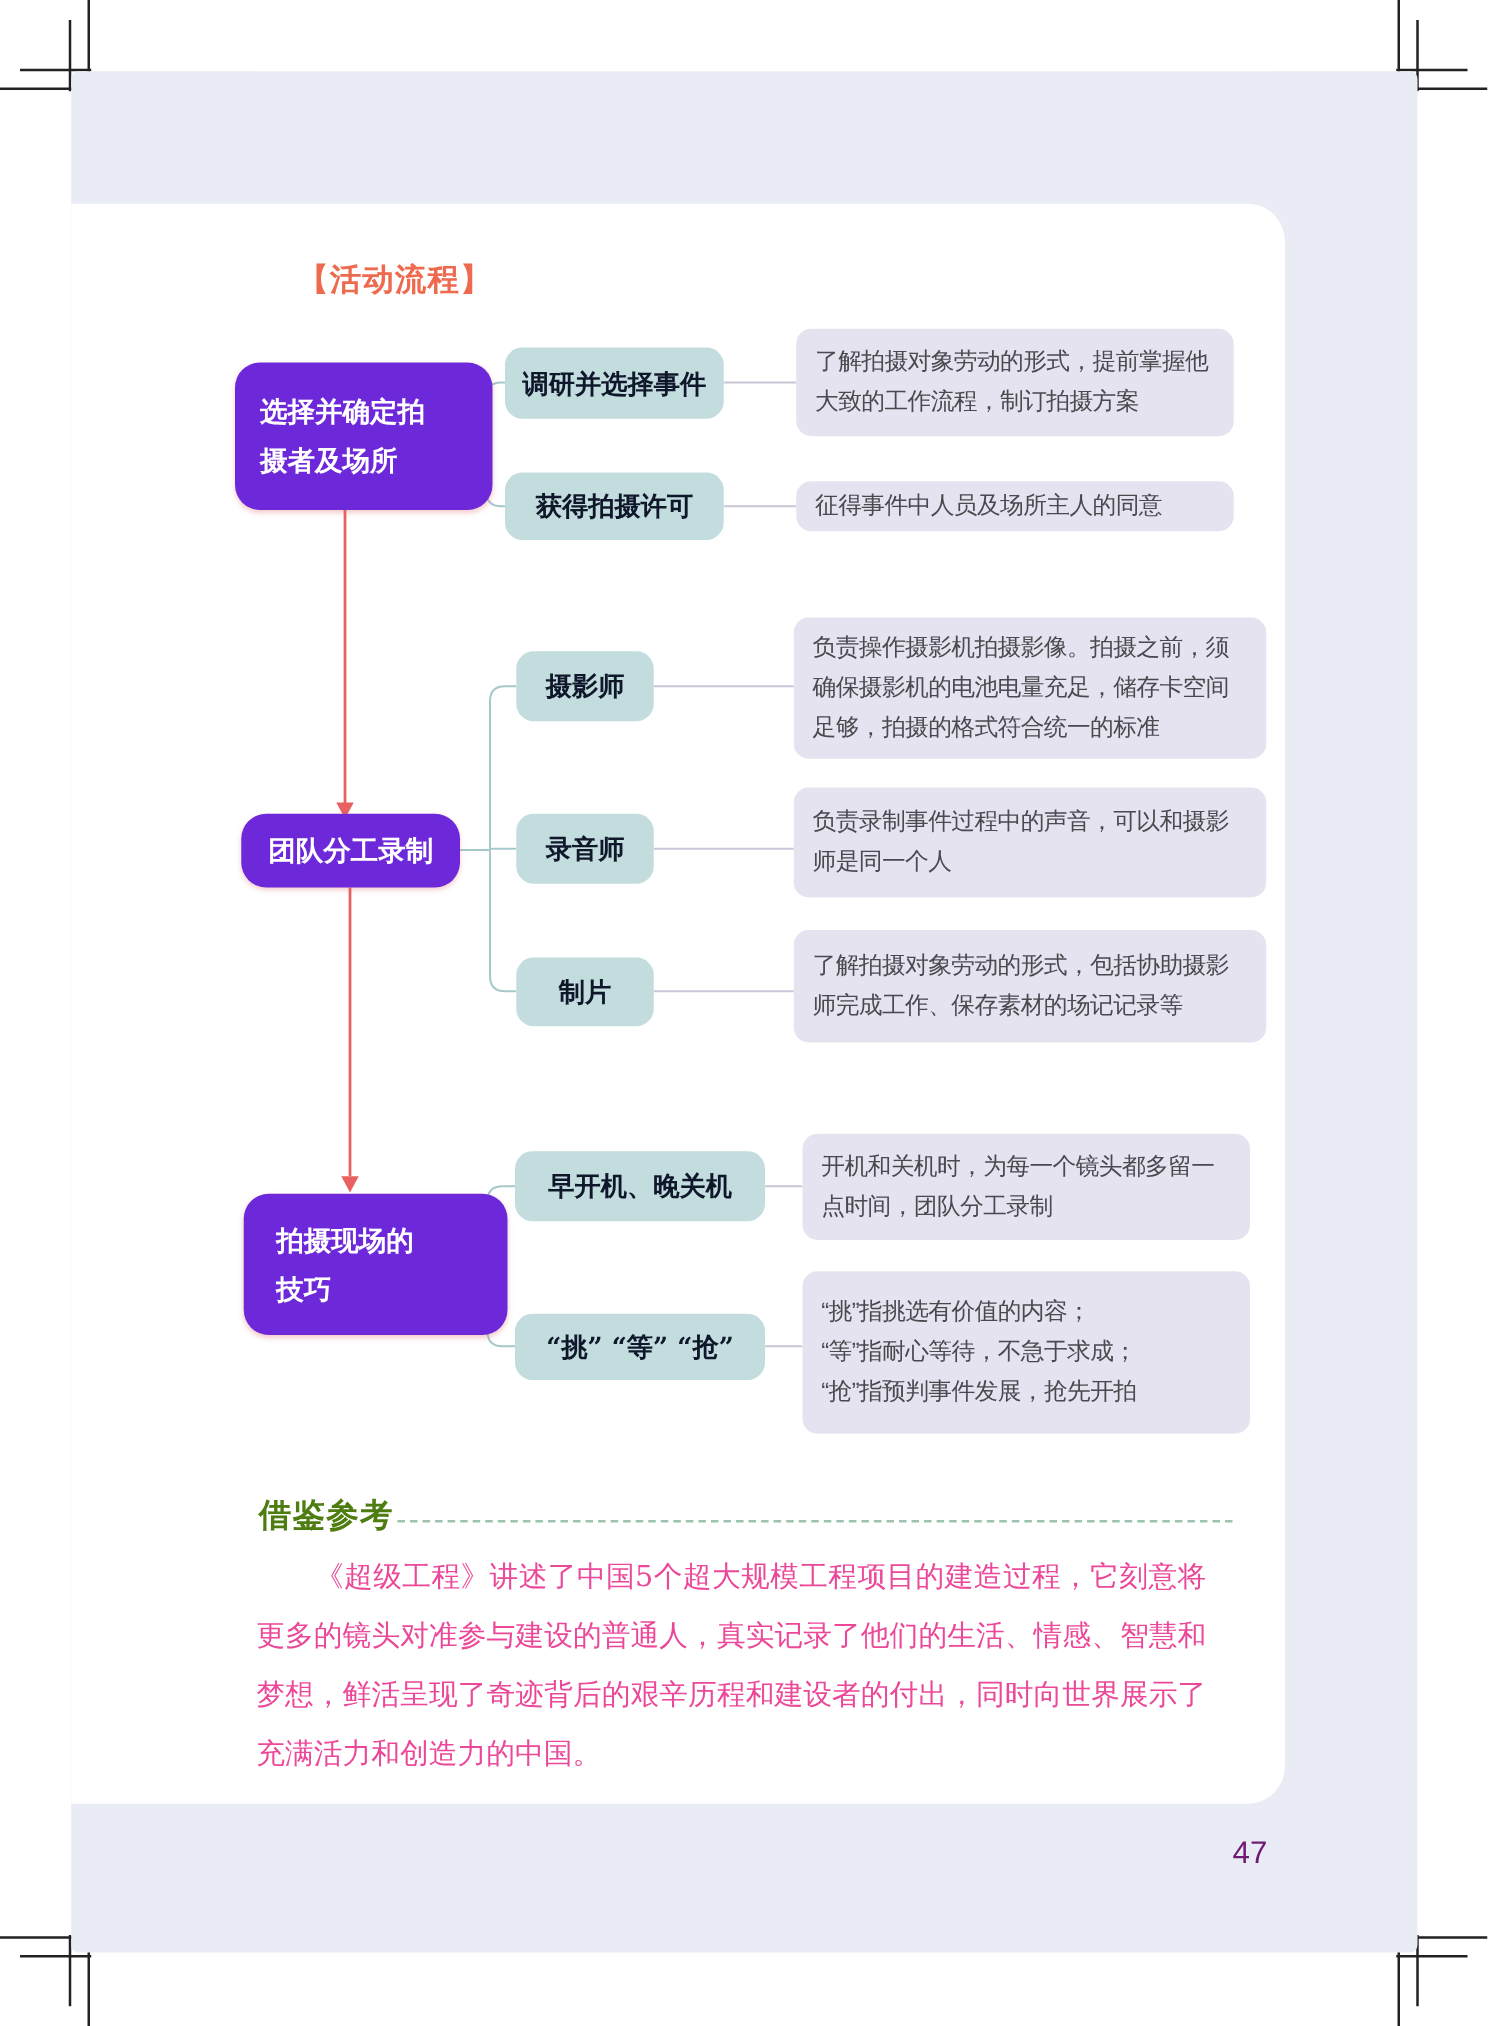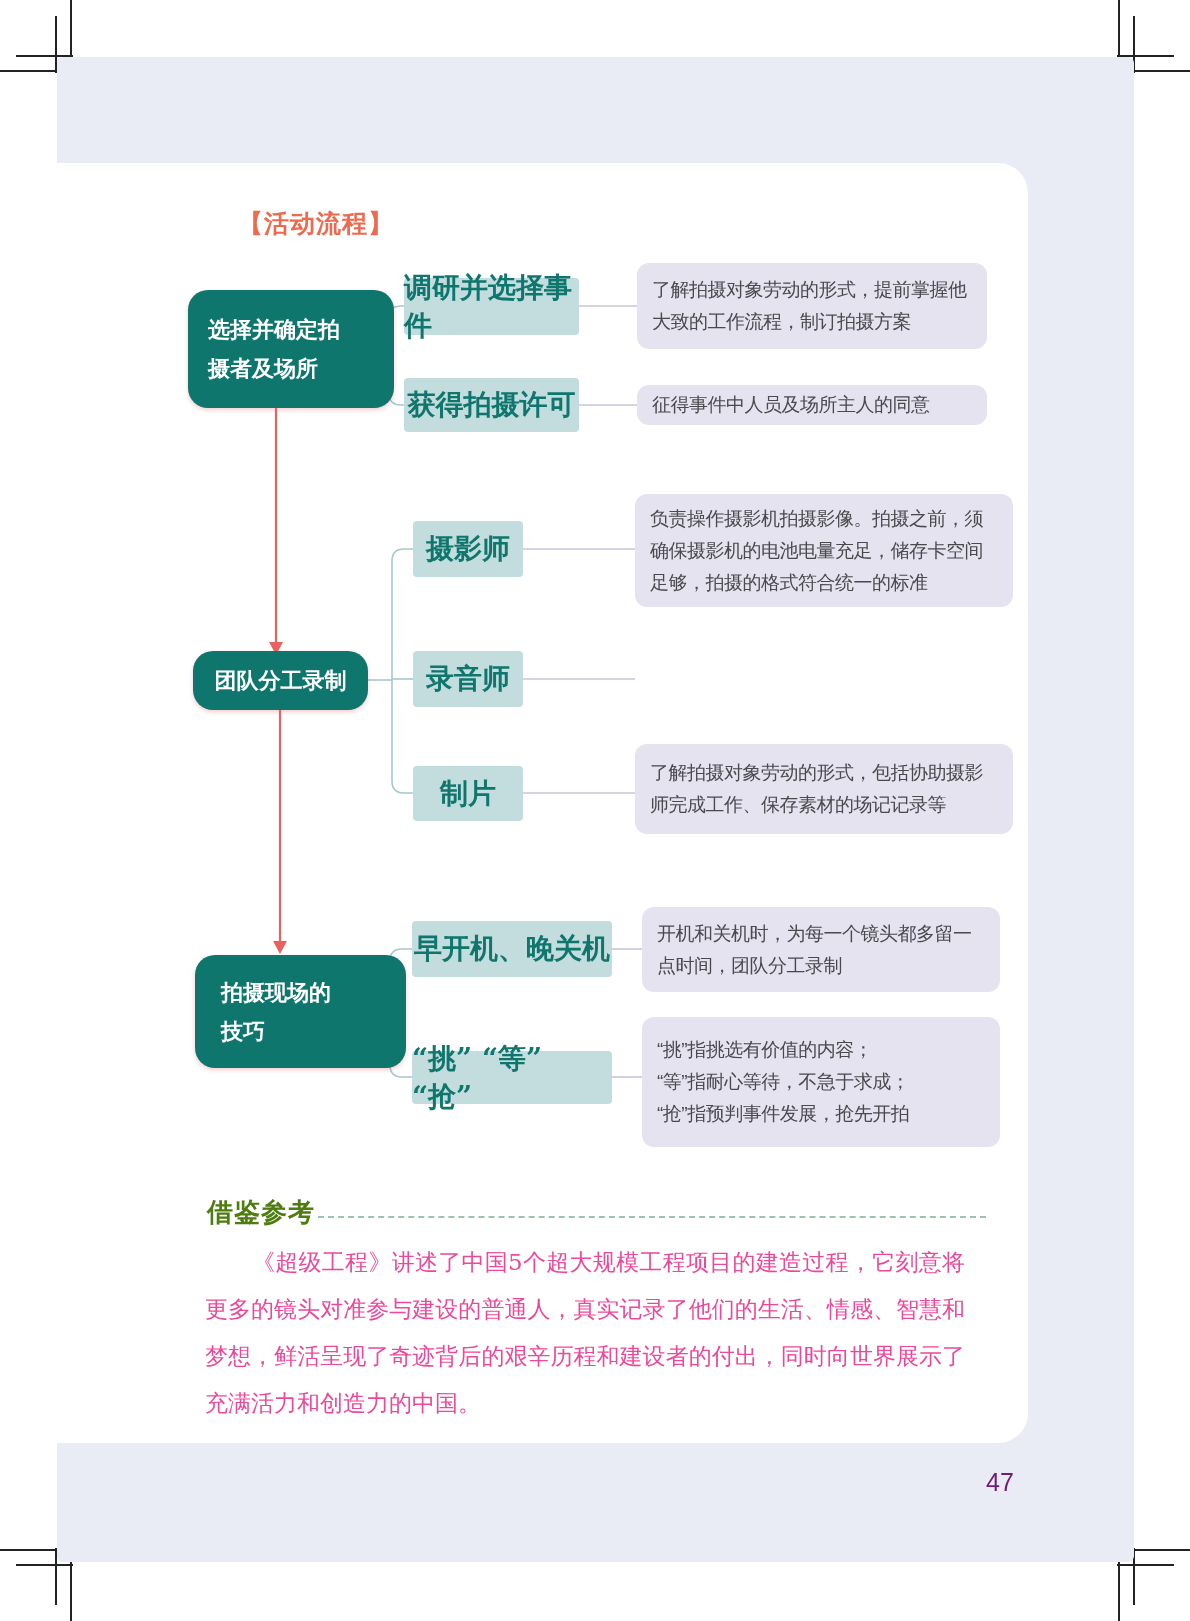--- a/index.html
+++ b/index.html
@@ -10,25 +10,25 @@
   
   .panel{position:absolute;left:57px;top:57px;width:1077px;height:1505px;
          background:#e9ecf4;border-radius:6px;}
   .content{position:absolute;left:57px;top:163px;width:971px;height:1280px;
            background:#ffffff;border-radius:0 30px 30px 0;}
   
   svg.connectors{position:absolute;left:0;top:0;pointer-events:none;}
   
   .flow-title{position:absolute;left:238px;top:207px;font-size:25px;font-weight:bold;
               color:#ee6a4f;letter-spacing:1px;}
-  .red-box{position:absolute;background:#0f766e;border-radius:20px;color:#ffffff;
+  .red-box{position:absolute;background:#6d28d9;border-radius:20px;color:#ffffff;
            font-weight:bold;font-size:22px;line-height:39px;display:flex;align-items:center;
            white-space:pre-line;box-shadow:0 2px 4px rgba(220,110,110,0.35);}
-  .teal-box{position:absolute;background:#c3dcde;border-radius:4px;color:#0f766e;
-            font-weight:bold;font-size:28px;display:flex;align-items:center;justify-content:center;
+  .teal-box{position:absolute;background:#c3dcde;border-radius:14px;color:#0f172a;
+            font-weight:bold;font-size:21px;display:flex;align-items:center;justify-content:center;
             font-family:"DejaVu Serif","Liberation Serif",serif;}
   .purple-box{position:absolute;background:#e6e3f0;border-radius:12px;color:#49494e;
               font-size:19px;line-height:32px;letter-spacing:-0.5px;display:flex;align-items:center;
               white-space:pre-line;}
   .purple-box .inner{padding:0 15px;}
   
   .ref-heading{position:absolute;left:207px;top:1195px;font-size:26px;font-weight:bold;
                color:#4d7c0f;letter-spacing:1px;}
   .ref-dash{position:absolute;left:318px;top:1216px;width:668px;height:0;
             border-top:2px dashed #9cc3ad;}
@@ -127,20 +127,23 @@
 
   <div class="purple-box" style="left:637px;top:385px;width:350px;height:40px">
     <div class="inner">征得事件中人员及场所主人的同意</div>
   </div>
   <div class="purple-box" style="left:637px;top:263px;width:350px;height:86px">
     <div class="inner">了解拍摄对象劳动的形式，提前掌握他大致的工作流程，制订拍摄方案</div>
   </div>
   <div class="purple-box" style="left:635px;top:494px;width:378px;height:113px">
     <div class="inner">负责操作摄影机拍摄影像。拍摄之前，须确保摄影机的电池电量充足，储存卡空间足够，拍摄的格式符合统一的标准</div>
   </div>
+  <div class="purple-box" style="left:635px;top:630px;width:378px;height:88px">
+    <div class="inner">负责录制事件过程中的声音，可以和摄影师是同一个人</div>
+  </div>
   <div class="purple-box" style="left:635px;top:744px;width:378px;height:90px">
     <div class="inner">了解拍摄对象劳动的形式，包括协助摄影师完成工作、保存素材的场记记录等</div>
   </div>
   <div class="purple-box" style="left:642px;top:907px;width:358px;height:85px">
     <div class="inner">开机和关机时，为每一个镜头都多留一点时间，团队分工录制</div>
   </div>
   <div class="purple-box" style="left:642px;top:1017px;width:358px;height:130px">
     <div class="inner">“挑”指挑选有价值的内容；
 “等”指耐心等待，不急于求成；
 “抢”指预判事件发展，抢先开拍</div>

